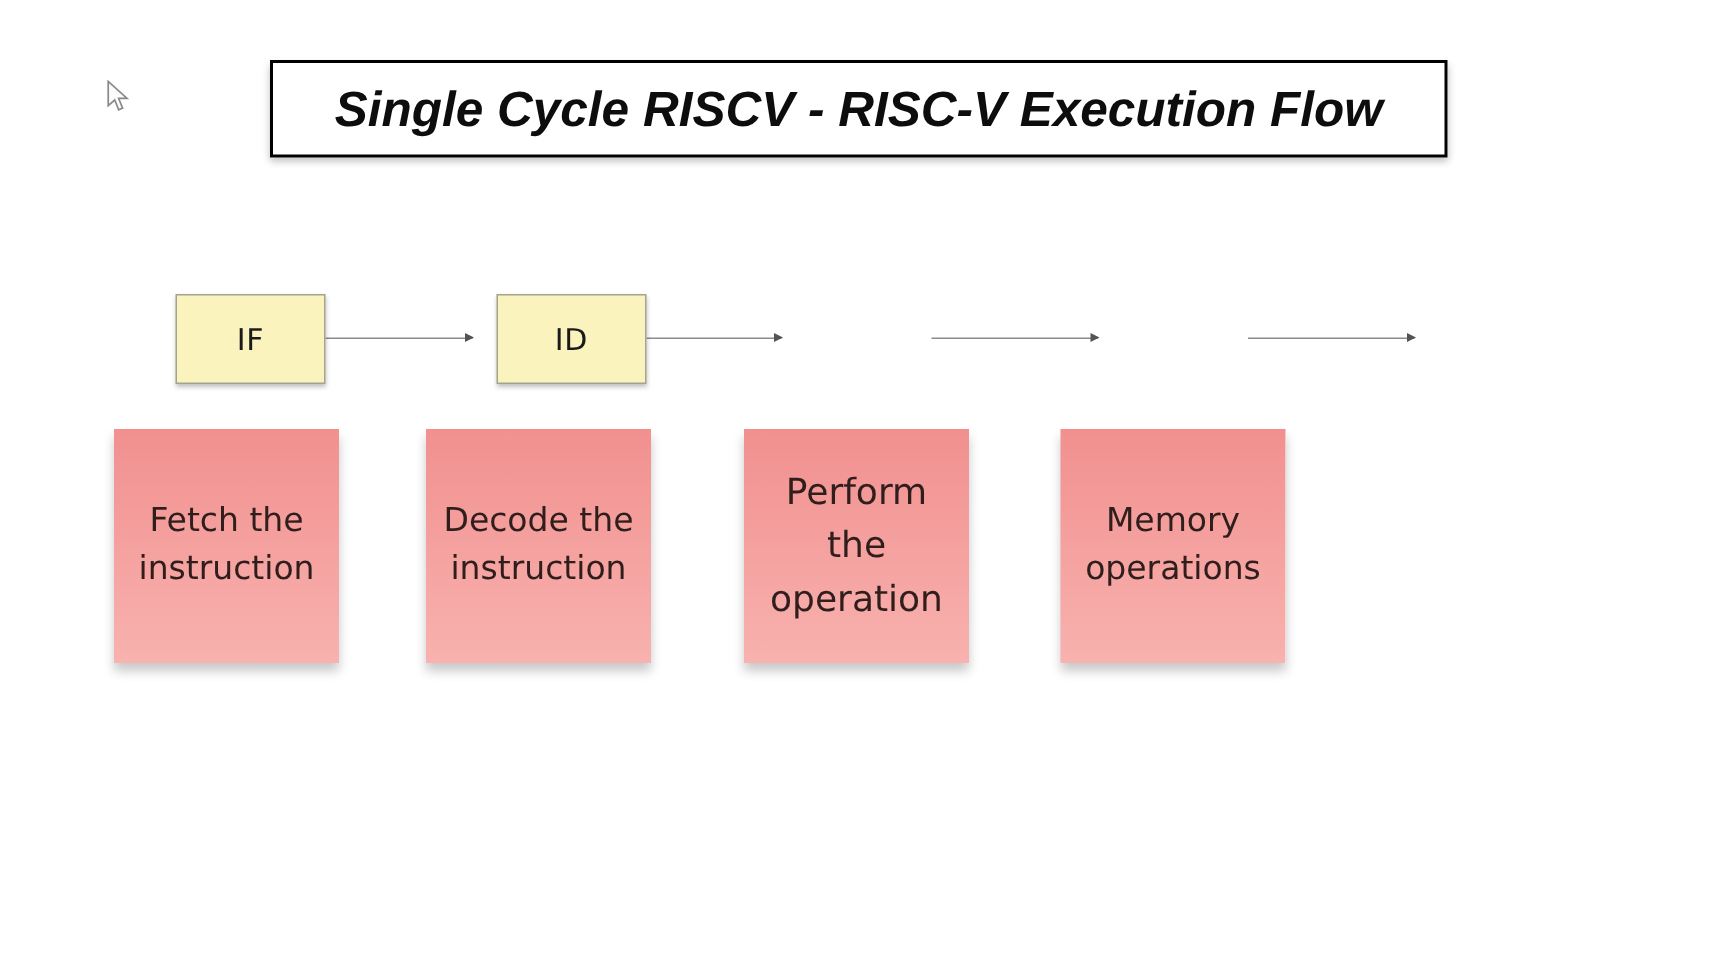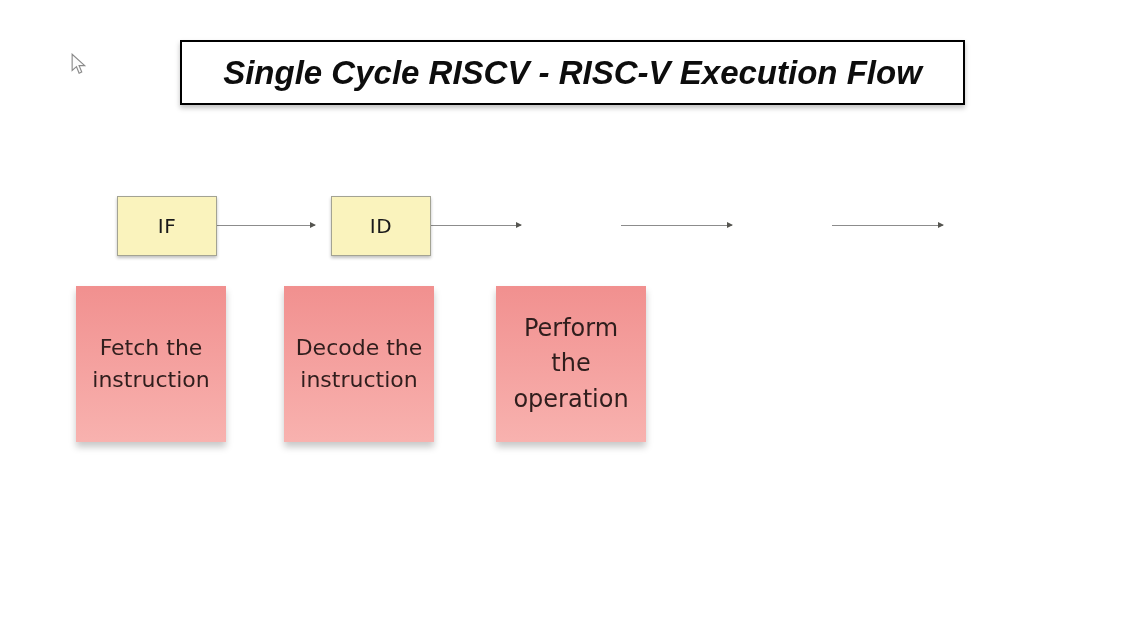--- a/index.html
+++ b/index.html
@@ -119,19 +119,23 @@
   </div>
   <div class="note" style="left:284px">
     <span>Decode the
 instruction</span>
   </div>
   <div class="note lines3" style="left:496px">
     <span>Perform
 the
 operation</span>
   </div>
+  <div class="note" style="left:707px">
+    <span>Memory
+operations</span>
+  </div>
 
   <div class="watermark-patch"></div>
   <div class="watermark">
     <span>miro</span>
   </div>
 
 </div>
 
 </body></html>

